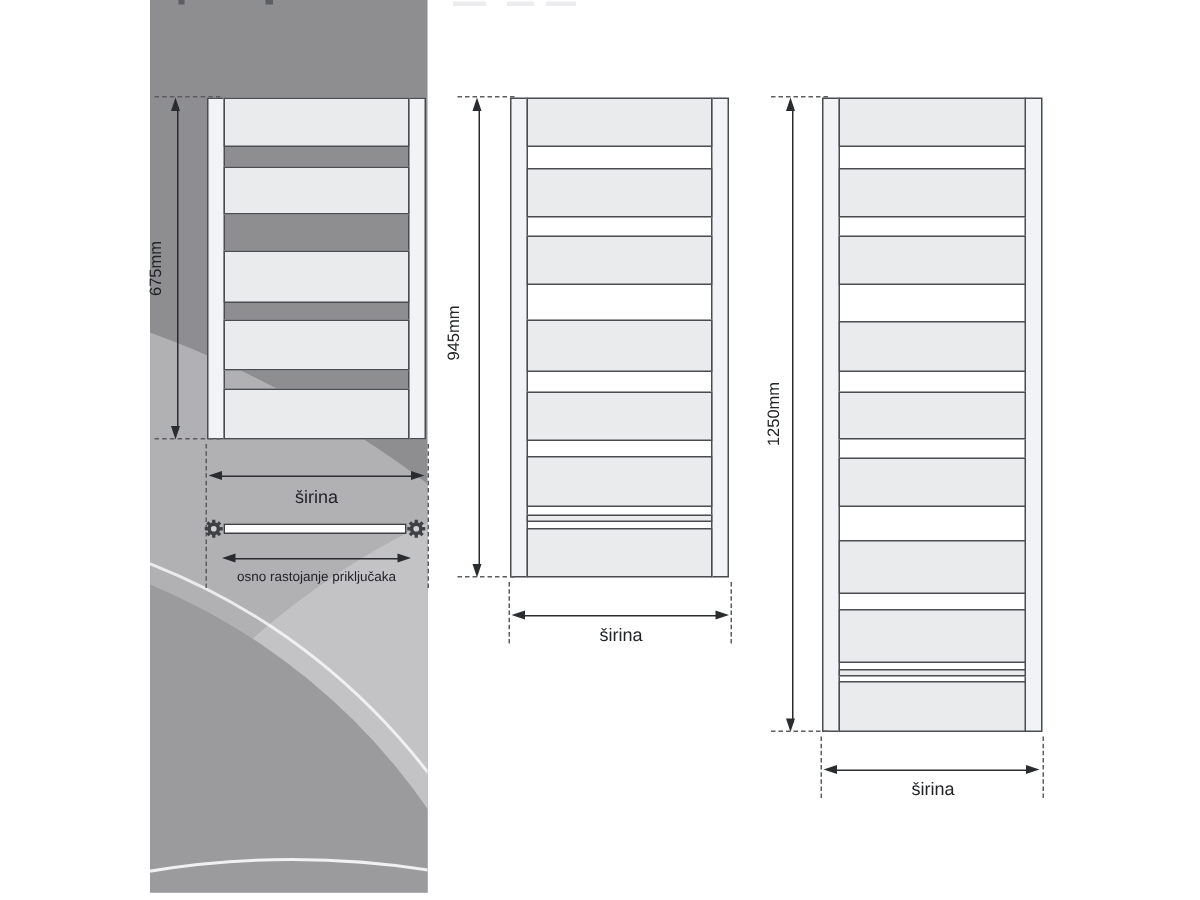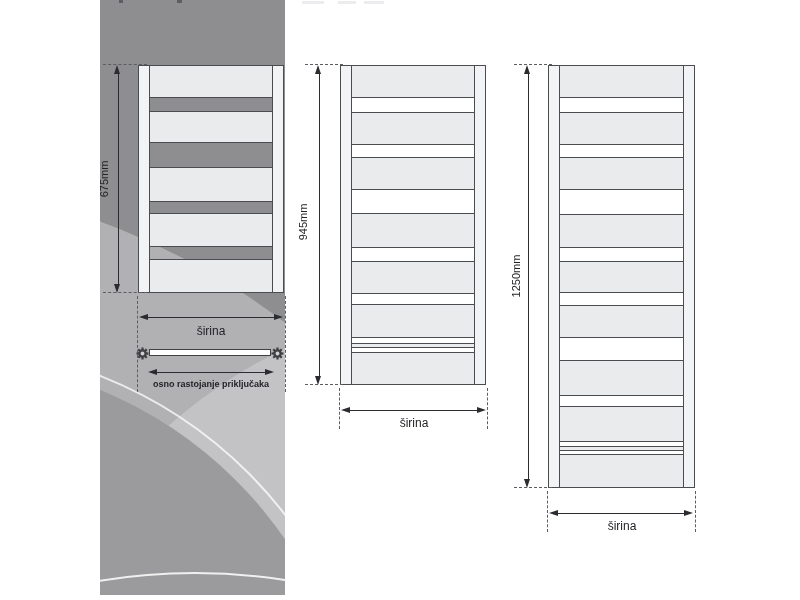--- a/index.html
+++ b/index.html
@@ -26,21 +26,21 @@
   .dim-line-h{position:absolute;height:0;border-top:1px solid #2b2c30;}
   .tri{position:absolute;width:0;height:0;}
   .tri-up{border-left:3.5px solid transparent;border-right:3.5px solid transparent;border-bottom:9px solid #2b2c30;}
   .tri-down{border-left:3.5px solid transparent;border-right:3.5px solid transparent;border-top:9px solid #2b2c30;}
   .tri-left{border-top:3.5px solid transparent;border-bottom:3.5px solid transparent;border-right:9px solid #2b2c30;}
   .tri-right{border-top:3.5px solid transparent;border-bottom:3.5px solid transparent;border-left:9px solid #2b2c30;}
   .dash-v{position:absolute;width:0;border-left:1px dashed #5c5d61;}
   .dash-h{position:absolute;height:0;border-top:1px dashed #5c5d61;}
   .dim-label{position:absolute;transform:translate(-50%,-50%);font-size:12px;white-space:nowrap;color:#232428;}
   .dim-label-v{position:absolute;transform:translate(-50%,-50%) rotate(-90deg);font-size:11px;white-space:nowrap;color:#232428;}
-  .dim-label-small{position:absolute;transform:translate(-50%,-50%);font-size:9px;white-space:nowrap;color:#232428;font-weight:bold;}
+  .dim-label-small{position:absolute;transform:translate(-50%,-50%);font-size:9px;white-space:nowrap;color:#232428;}
   .pipe{position:absolute;background:#fdfdfe;border:1px solid #3f4044;box-sizing:border-box;}
   .valve{position:absolute;}
 </style>
 </head>
 <body>
 
 <div class="stage">
 
   <div class="decor-panel">
     <div class="decor-shape shape-a"></div>

